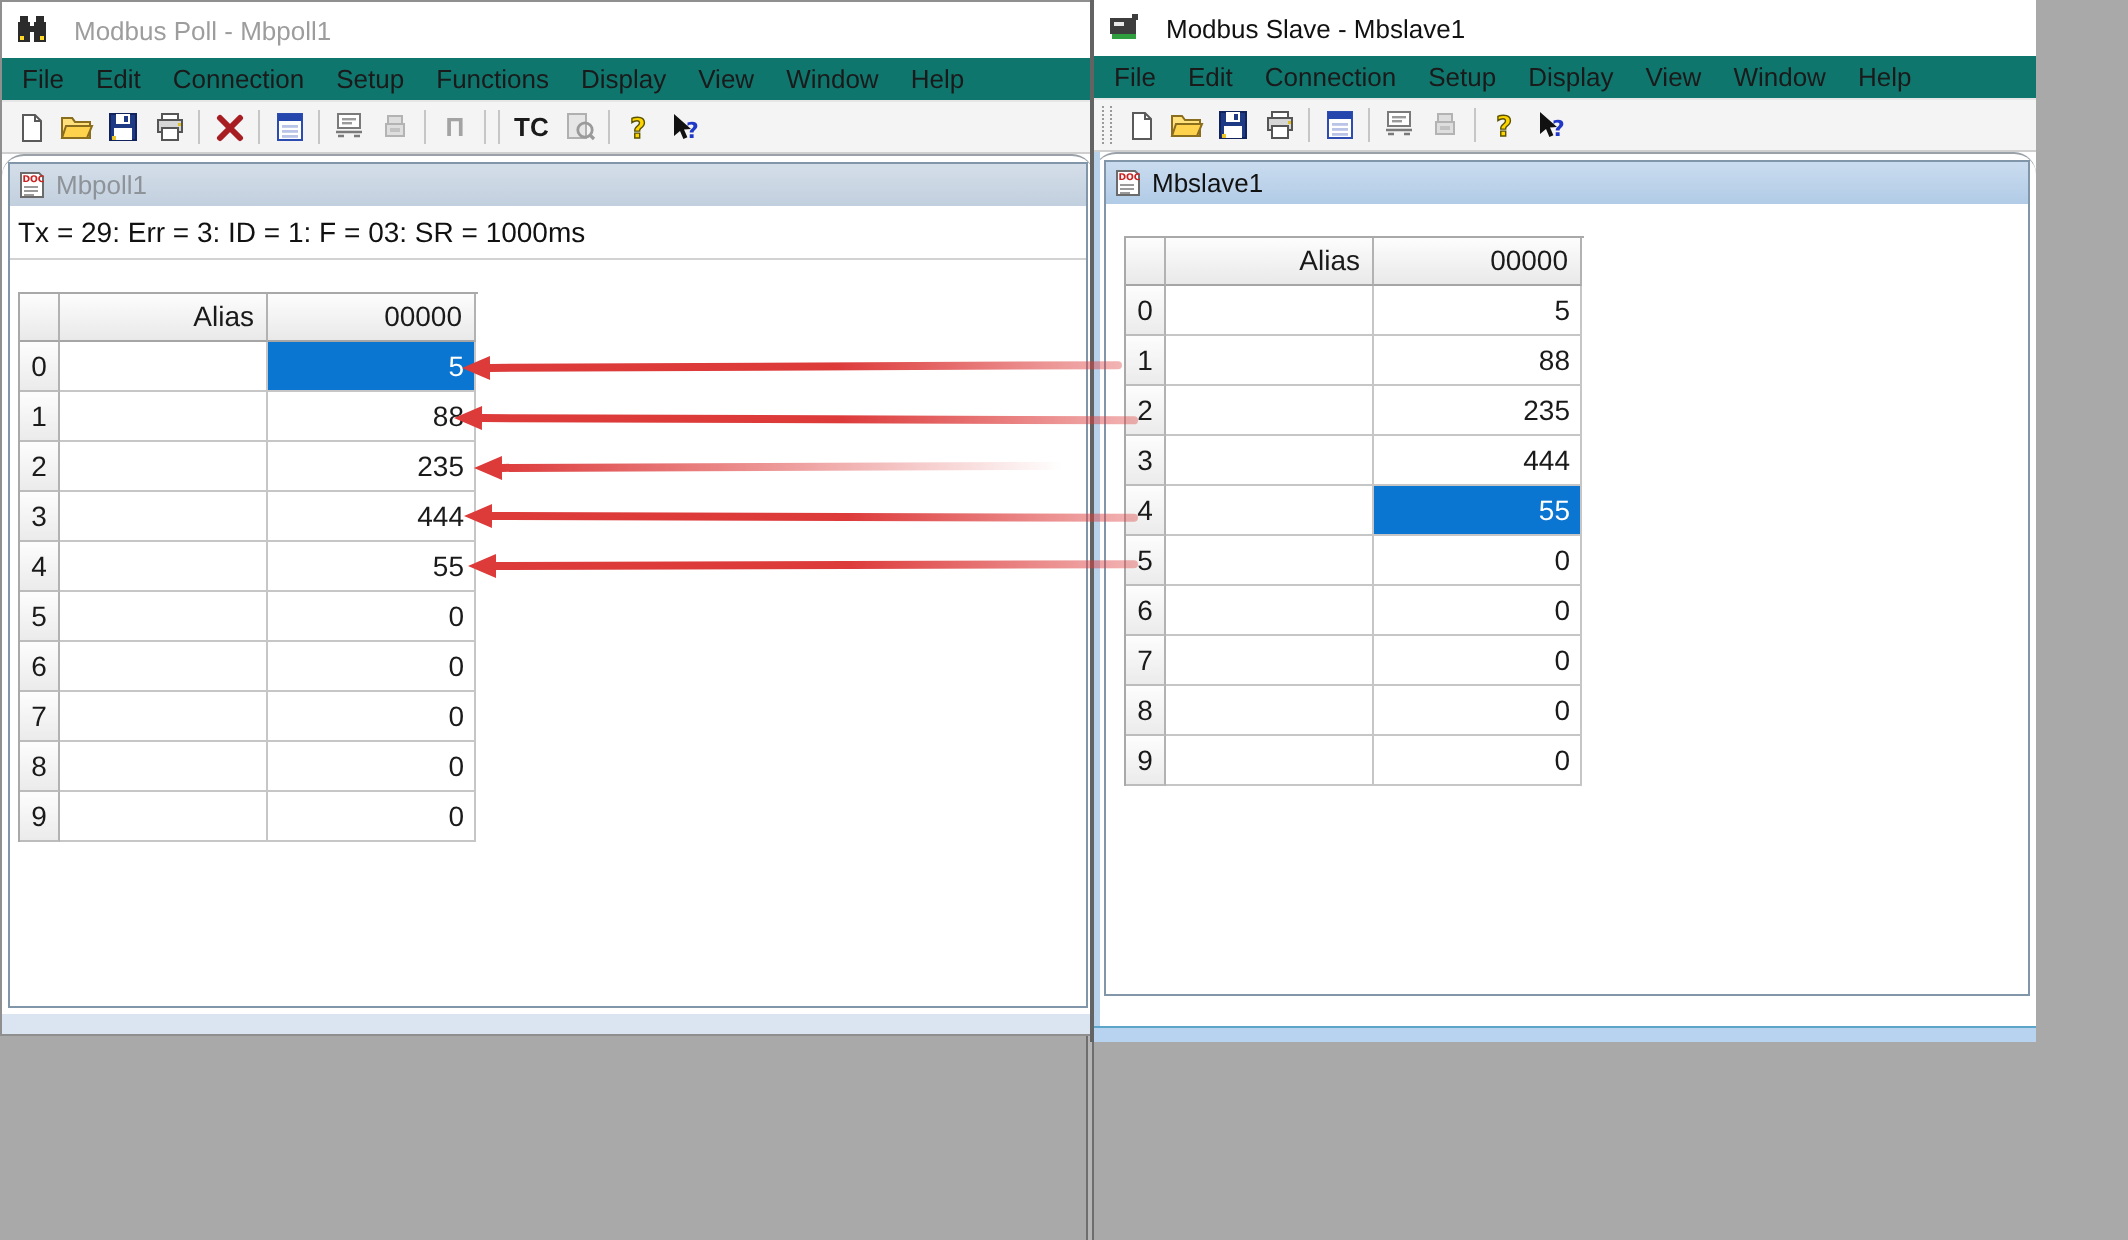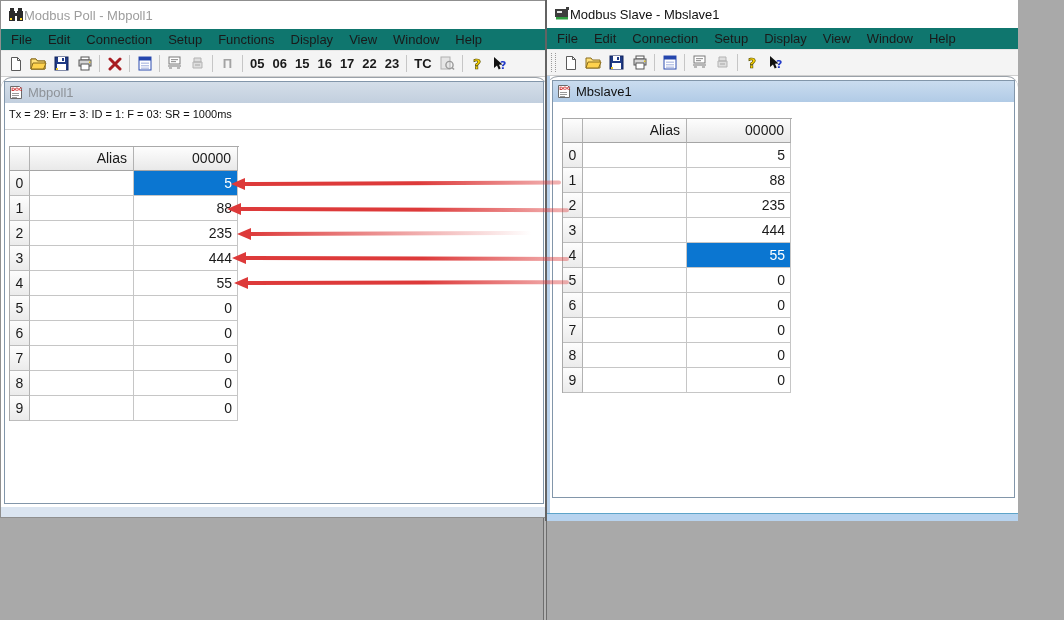--- a/index.html
+++ b/index.html
@@ -3,21 +3,21 @@
 <meta charset="utf-8">
 <style>
   * { margin:0; padding:0; box-sizing:border-box; }
   html,body { width:1064px; height:620px; overflow:hidden; }
   body { background:#a9a9a9; font-family:"Liberation Sans", sans-serif; position:relative; color:#1a1a1a; }
 
   .window { position:absolute; background:#fff; }
   .win-poll { left:0; top:0; width:547px; height:518px; border:1px solid #8f8f8f; border-right:none; z-index:1; }
   .win-slave { left:545px; top:0; width:473px; height:521px; border-left:2px solid #636363; z-index:10; }
 
-  .titlebar { height:28px; display:flex; align-items:center; padding-left:7px; gap:0; font-size:13px; background:#fff; }
+  .titlebar { height:28px; display:flex; align-items:center; padding-left:7px; gap:13px; font-size:13px; background:#fff; }
   .title-inactive { color:#9d9d9d; }
   .title-active { color:#111; }
 
   .menubar { height:21px; display:flex; align-items:center; padding-left:2px; font-size:13px; background:#0f766e; }
   .menu-item { padding:2px 8px; cursor:default; }
 
   .toolbar { height:27px; background:#f4f4f4; border-top:1px solid #e6e6e6; border-bottom:1px solid #cfcfcf; display:flex; align-items:center; padding-left:3px; }
   .tb { width:23px; height:22px; display:flex; align-items:center; justify-content:center; flex:none; }
   .tb-txt { font-weight:bold; font-size:13px; padding:0 4px; height:22px; display:flex; align-items:center; flex:none; }
   .tb-sep { width:1px; height:17px; background:#c6c6c6; margin:0 3px; flex:none; }
@@ -29,21 +29,21 @@
   .win-slave .mdi { bottom:20px; padding-left:5px; }
   .bottom-strip { position:absolute; left:0; right:0; bottom:0; }
   .win-poll  .bottom-strip { height:10px; background:#dbe5f1; }
   .win-slave .bottom-strip { height:8px; background:#b7d3ef; border-top:1px solid #5da4c9; }
   .win-slave::before { content:""; position:absolute; left:0; top:76px; bottom:8px; width:3px; background:#b9d2ec; z-index:2; }
 
   .doc { height:100%; border:1px solid #8296aa; display:flex; flex-direction:column; background:#fff; }
   .doc-titlebar { height:21px; flex:none; display:flex; align-items:center; gap:5px; padding-left:4px; font-size:13px; }
   .doc-titlebar.active   { background:linear-gradient(#cadcef,#b1cbe6); color:#111; }
   .doc-titlebar.inactive { background:linear-gradient(#d4dee9,#c2cfde); color:#8e9399; }
-  .doc-status { height:27px; flex:none; font-size:11px; padding:5px 0 0 4px; border-bottom:1px solid #d2d2d2; color:#111; }
+  .doc-status { height:27px; flex:none; font-size:14px; padding:5px 0 0 4px; border-bottom:1px solid #d2d2d2; color:#111; }
 
   .grid { display:grid; grid-template-columns:20px 104px 104px; width:230px; margin:16px 0 0 4px; font-size:14px; border-left:1px solid #a9a9a9; border-top:1px solid #a9a9a9; }
   .win-slave .grid { margin-left:9px; }
   .hcell { height:24px; line-height:23px; background:linear-gradient(#fdfdfd,#e9e9e9); text-align:right; padding-right:6px; border-right:1px solid #b2b2b2; border-bottom:1px solid #a5a5a5; }
   .rhcell { height:25px; line-height:25px; background:linear-gradient(#fdfdfd,#ebebeb); text-align:center; border-right:1px solid #b2b2b2; border-bottom:1px solid #bcbcbc; }
   .cell { height:25px; line-height:25px; background:#fff; border-right:1px solid #c6c6c6; border-bottom:1px solid #c6c6c6; }
   .val { text-align:right; padding-right:5px; }
   .sel { background:var(--sel,#0b76d1); color:#fff; }
 
   .arrow { position:absolute; z-index:60; height:12px; display:flex; align-items:center; transform-origin:left center; }
@@ -151,29 +151,20 @@
         <svg width="15" height="15" viewBox="0 0 15 15">
           <path d="M4 2h7v4h-7z M3 6h9v6h-9z" fill="#dedede" stroke="#b3b3b3"></path>
           <rect x="5" y="8" width="5" height="2" fill="#c2c2c2"></rect>
         </svg>
       </span>
     <span class="tb-sep"></span>
     <span class="tb gray-glyph">
         <span>Π</span>
       </span>
     <span class="tb-sep"></span>
-    <span style="display:flex">
-        <span class="tb-txt">05</span>
-        <span class="tb-txt">06</span>
-        <span class="tb-txt">15</span>
-        <span class="tb-txt">16</span>
-        <span class="tb-txt">17</span>
-        <span class="tb-txt">22</span>
-        <span class="tb-txt">23</span>
-      </span>
     <span class="tb-sep"></span>
     <span class="tb-txt">TC</span>
     <span class="tb">
         <svg width="16" height="15" viewBox="0 0 16 15">
           <rect x="2" y="1" width="9" height="12" fill="#e6e6e6" stroke="#b0b0b0"></rect>
           <circle cx="10.5" cy="9" r="3.6" fill="none" stroke="#9a9a9a" stroke-width="1.4"></circle>
           <path d="M13 11.5 L15 13.5" stroke="#9a9a9a" stroke-width="1.6"></path>
         </svg>
       </span>
     <span class="tb-sep"></span>

